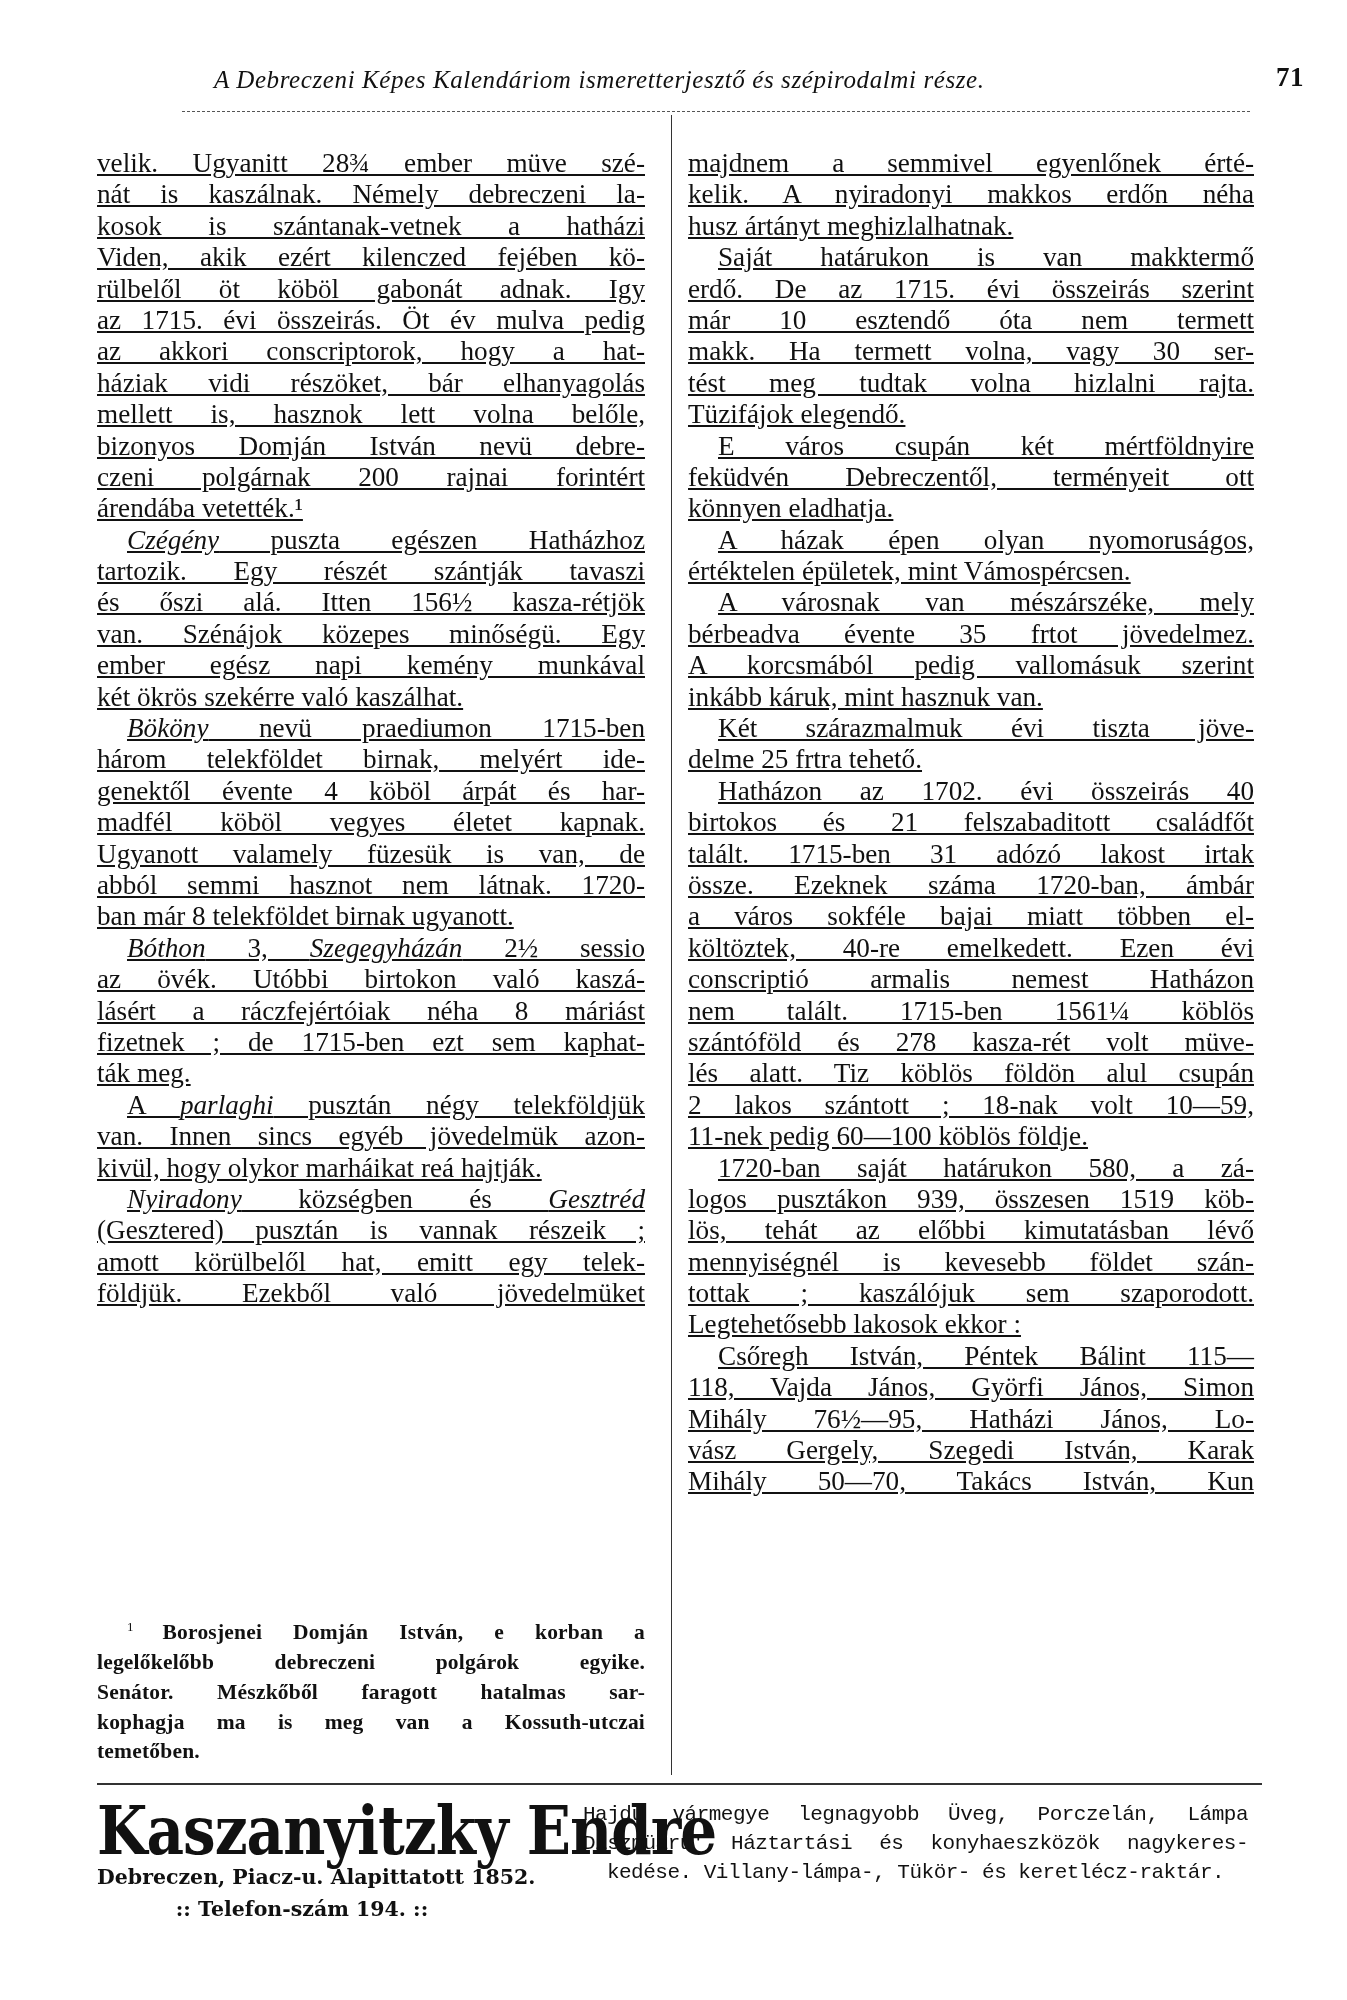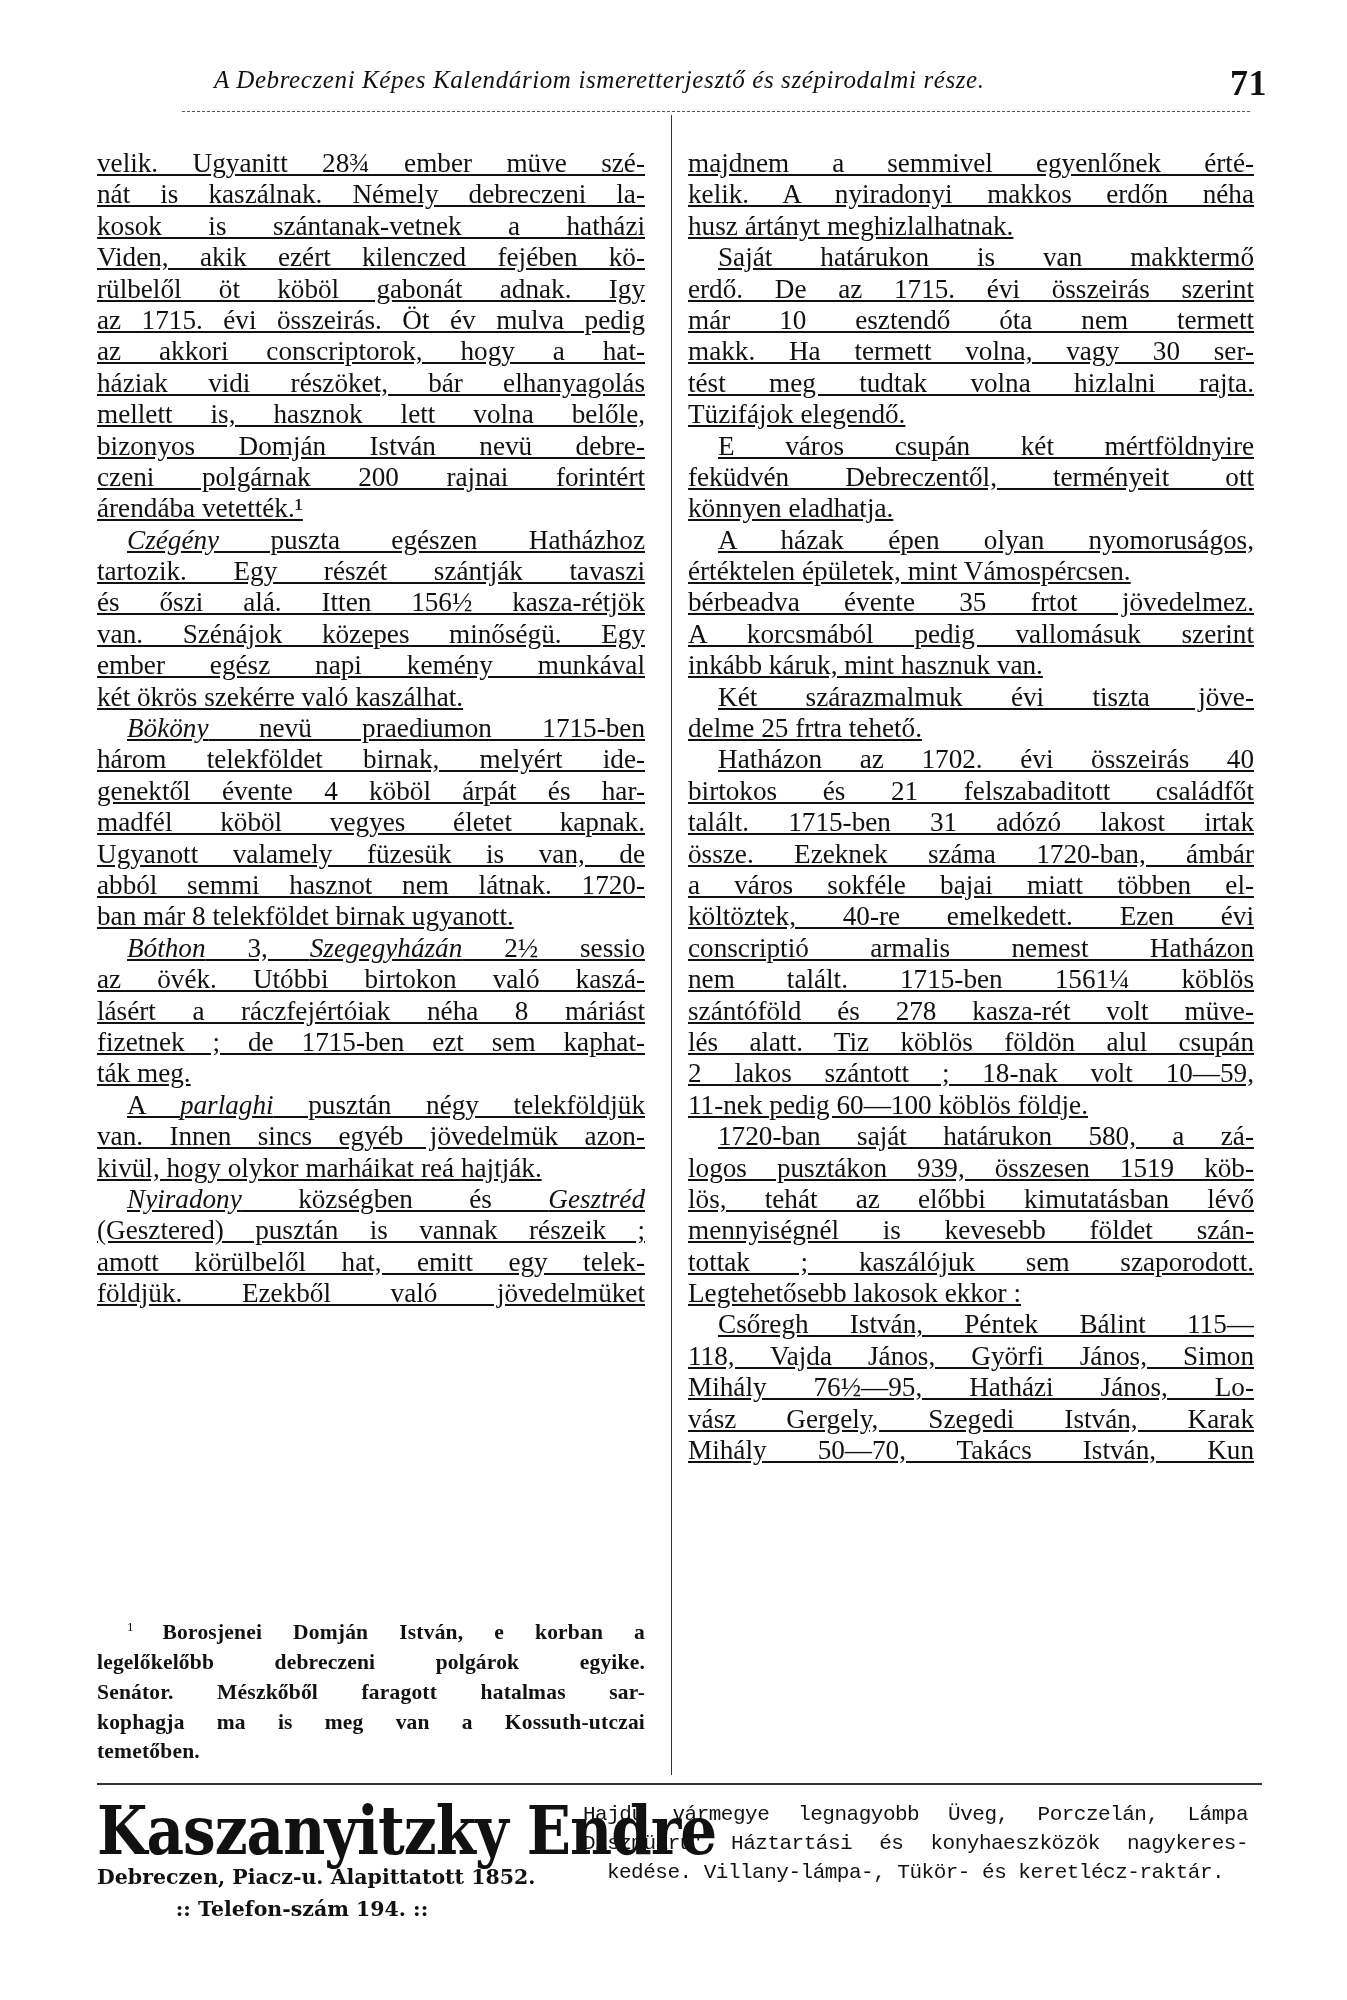--- a/index.html
+++ b/index.html
@@ -5,21 +5,21 @@
   html, body { margin: 0; padding: 0; background: #ffffff; }
   body {
     width: 1347px; height: 2000px; position: relative; overflow: hidden;
     font-family: "Liberation Serif", "DejaVu Serif", serif; color: #111;
   }
   .header {
     position: absolute; left: 180px; top: 62px; width: 1100px; height: 40px;
     font-style: italic; font-size: 25px; letter-spacing: 0.6px;
   }
   .header .title { position: absolute; left: 34px; top: 4px; }
-  .header .pagenum { position: absolute; left: 1050px; top: 0px; font-style: normal; font-size: 36px; font-weight: bold; }
+  .header .pagenum { position: absolute; left: 1096px; top: 0px; font-style: normal; font-size: 27px; font-weight: bold; }
   .header-rule {
     position: absolute; left: 182px; top: 111px; width: 1068px; height: 0;
     border-top: 1.5px dashed #555;
   }
   .col {
     position: absolute; top: 148px; font-size: 27.2px; line-height: 31.4px;
     text-align: justify;
     text-decoration: underline;
   }
   .col-left { left: 97px; width: 548px; }
@@ -122,20 +122,21 @@
     <span class="line"><span>erdő. De az 1715. évi összeirás szerint</span></span>
     <span class="line"><span>már 10 esztendő óta nem termett</span></span>
     <span class="line"><span>makk. Ha termett volna, vagy 30 ser-</span></span>
     <span class="line"><span>tést meg tudtak volna hizlalni rajta.</span></span>
     <span class="line last"><span>Tüzifájok elegendő.</span></span>
     <span class="line indent"><span>E város csupán két mértföldnyire</span></span>
     <span class="line"><span>feküdvén Debreczentől, terményeit ott</span></span>
     <span class="line last"><span>könnyen eladhatja.</span></span>
     <span class="line indent"><span>A házak épen olyan nyomoruságos,</span></span>
     <span class="line last"><span>értéktelen épületek, mint Vámospércsen.</span></span>
+    <span class="line indent"><span>A városnak van mészárszéke, mely</span></span>
     <span class="line"><span>bérbeadva évente 35 frtot jövedelmez.</span></span>
     <span class="line"><span>A korcsmából pedig vallomásuk szerint</span></span>
     <span class="line last"><span>inkább káruk, mint hasznuk van.</span></span>
     <span class="line indent"><span>Két szárazmalmuk évi tiszta jöve-</span></span>
     <span class="line last"><span>delme 25 frtra tehető.</span></span>
     <span class="line indent"><span>Hatházon az 1702. évi összeirás 40</span></span>
     <span class="line"><span>birtokos és 21 felszabaditott családfőt</span></span>
     <span class="line"><span>talált. 1715-ben 31 adózó lakost irtak</span></span>
     <span class="line"><span>össze. Ezeknek száma 1720-ban, ámbár</span></span>
     <span class="line"><span>a város sokféle bajai miatt többen el-</span></span>

